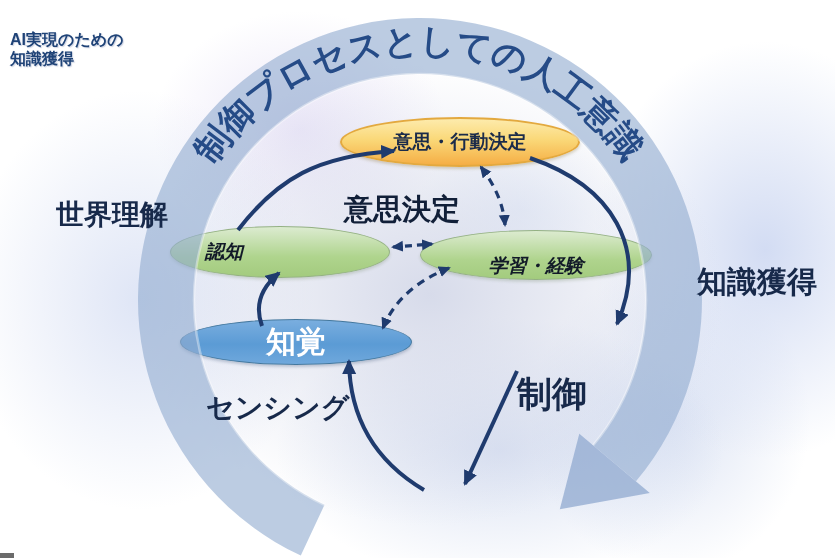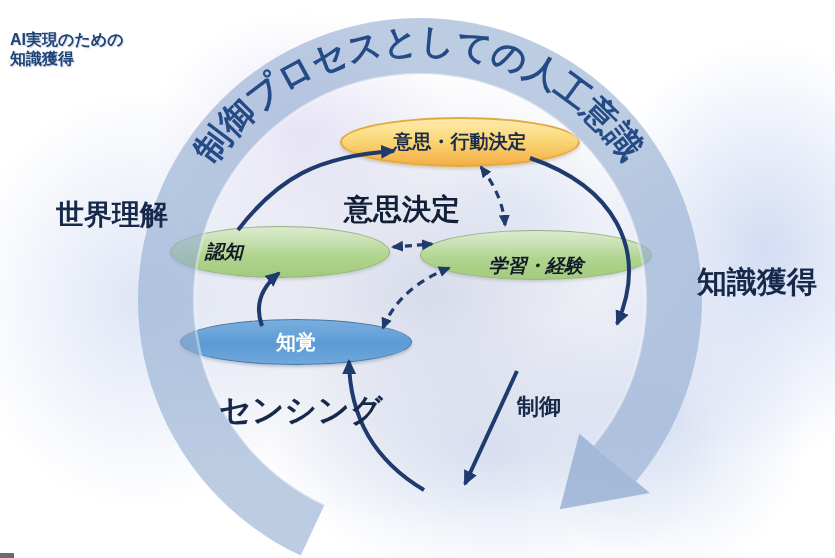--- a/index.html
+++ b/index.html
@@ -34,21 +34,21 @@
   .green-node{
     background:linear-gradient(180deg,#DCEBD0 0%,#AFD48D 60%,#A3CB7E 100%);
     border:1px solid #94B183;color:#121a28;font-size:19px;
     box-shadow:0 2px 3px rgba(60,90,40,0.18);
     font-style:italic;
   }
   #node-cognition{left:170px;top:226px;width:220px;height:52px;justify-content:flex-start;padding-left:34px;box-sizing:border-box;}
   #node-learning{left:420px;top:230px;width:230px;height:48px;align-items:flex-end;}
   .blue-node{
     background:linear-gradient(180deg,#7AAEDF 0%,#5B9BD5 55%,#6FA8DC 100%);
-    border:1px solid #44789E;color:#ffffff;font-size:20px;
+    border:1px solid #44789E;color:#ffffff;font-size:30px;
     box-shadow:0 2px 3px rgba(30,60,100,0.25);
   }
   #node-perception{left:180px;top:319px;width:230px;height:44px;}
   #node-action{left:442px;top:320px;width:226px;height:52px;}
   #node-environment{
     left:345px;top:487px;width:218px;height:62px;
     background:radial-gradient(ellipse at 42% 28%, #27466F 0%, #17304F 75%);
     border:1px solid #10243c;color:#ffffff;font-size:23px;
   }
   #ring-svg{position:absolute;inset:0;z-index:3;pointer-events:none;}
@@ -56,22 +56,22 @@
     position:absolute;z-index:4;font-weight:bold;color:#17294A;white-space:nowrap;
   }
   #app-title{
     position:absolute;left:10px;top:30px;z-index:4;
     color:#1F4377;font-size:16px;font-weight:bold;line-height:1.2;white-space:nowrap;
     text-shadow:1px 1px 1px rgba(160,170,200,0.5);
   }
   #label-world-understanding{left:56px;top:196px;font-size:28px;}
   #label-knowledge-acquisition{left:697px;top:242px;font-size:30px;margin-top:20px;}
   #label-decision-making{left:344px;top:170px;font-size:29px;color:#111f38;margin-top:20px;}
-  #label-sensing{left:219px;top:389px;font-size:32px;}
-  #label-control{left:517px;top:392px;font-size:22px;}
+  #label-sensing{left:206px;top:389px;font-size:28px;}
+  #label-control{left:517px;top:371px;font-size:35px;}
   #corner-mark{position:absolute;left:0;top:553px;width:14px;height:5px;background:#3a3a3a;opacity:.75;z-index:5;}
   #ring-caption-text{
     font-family:"Liberation Sans",sans-serif;font-size:35px;font-weight:bold;fill:#254B87;
   }
 </style>
 </head>
 <body>
 
 <div id="stage">
 

